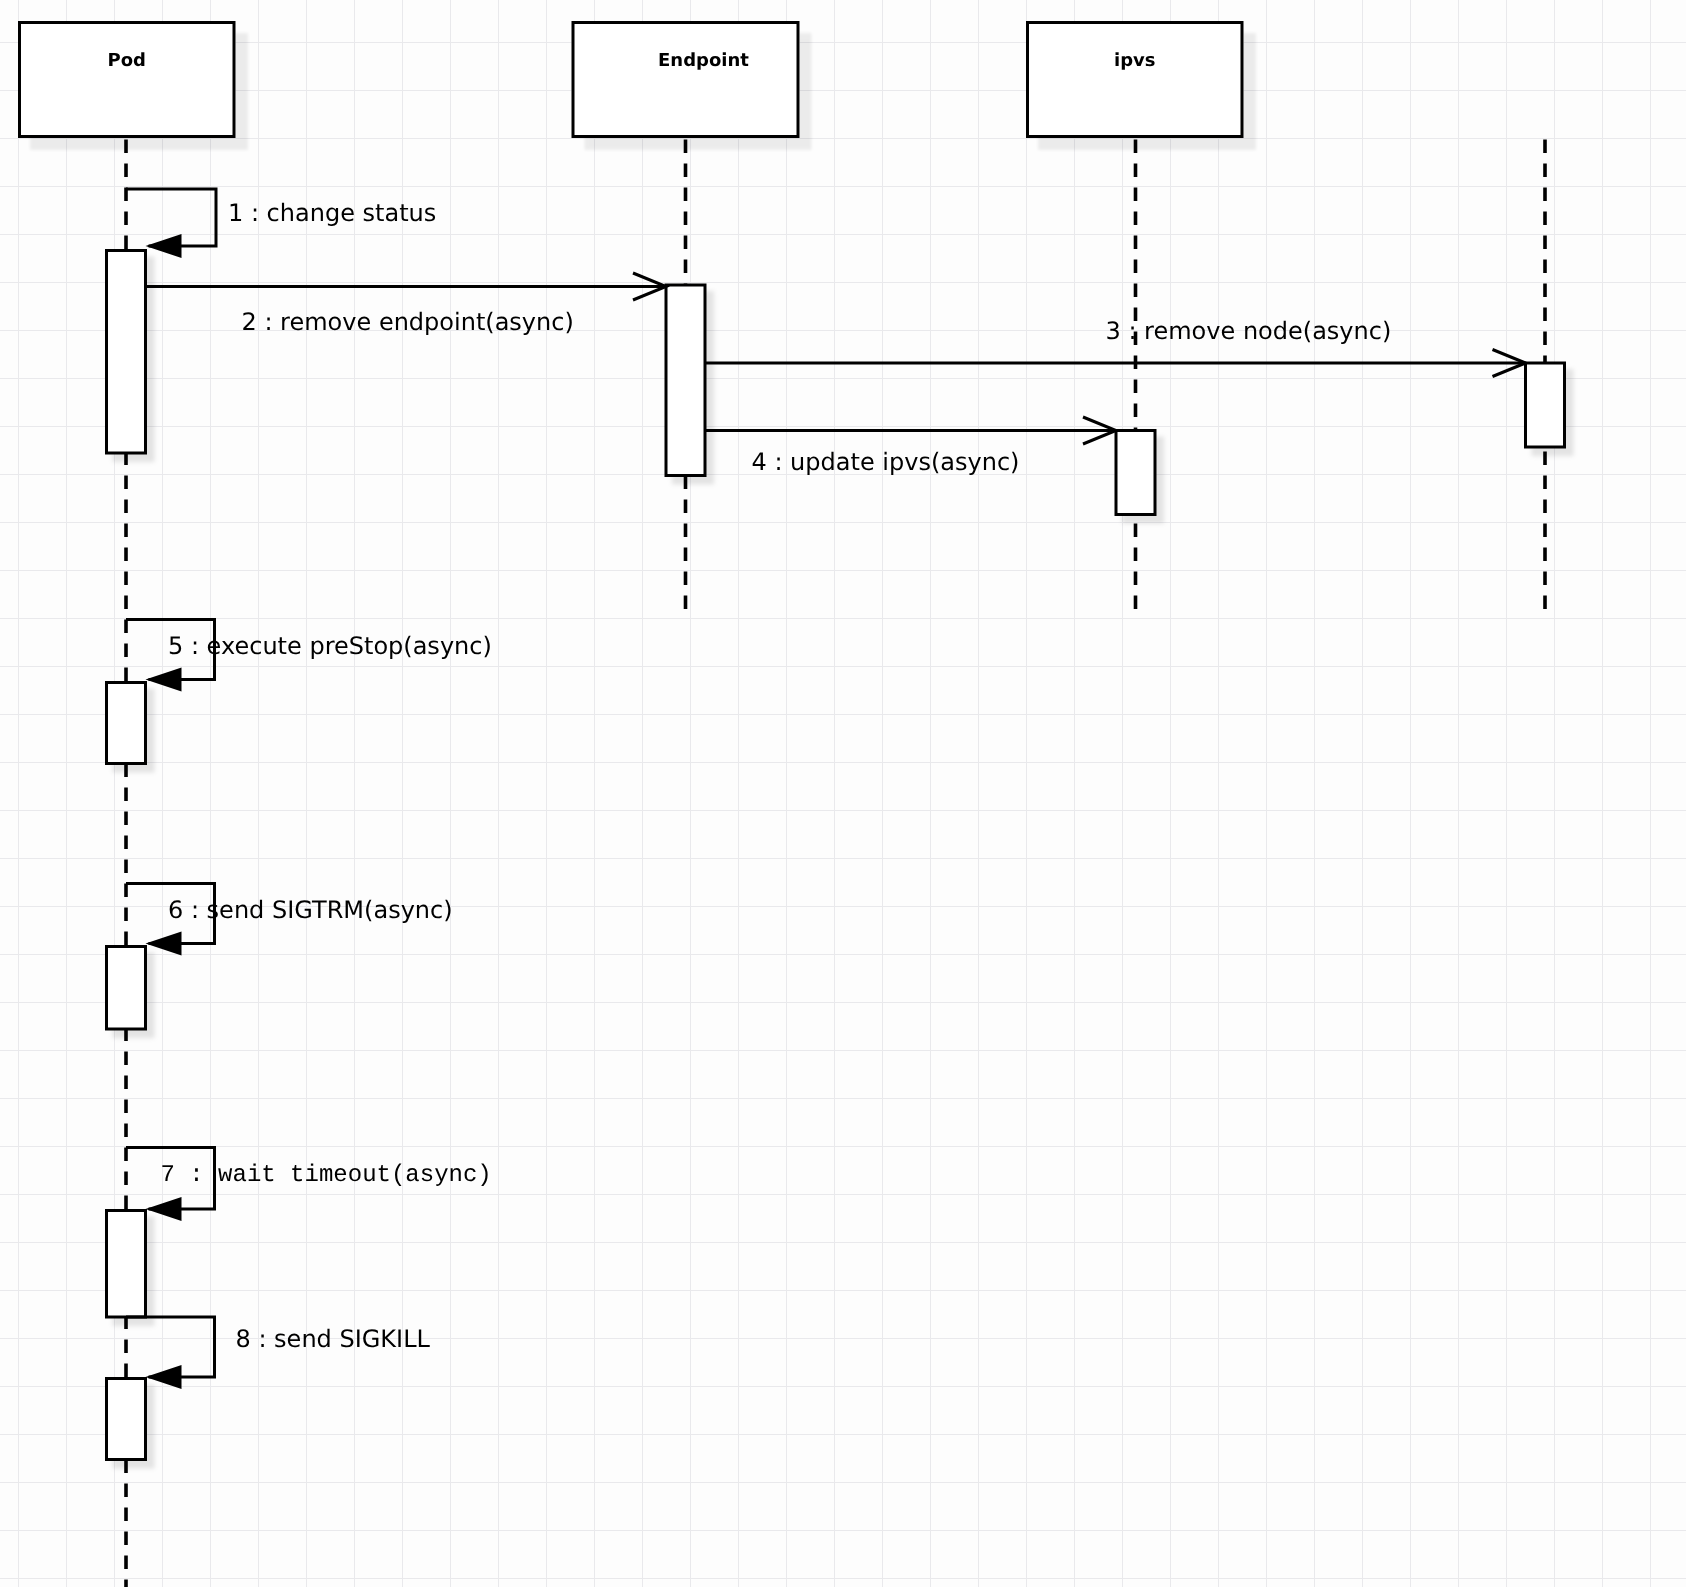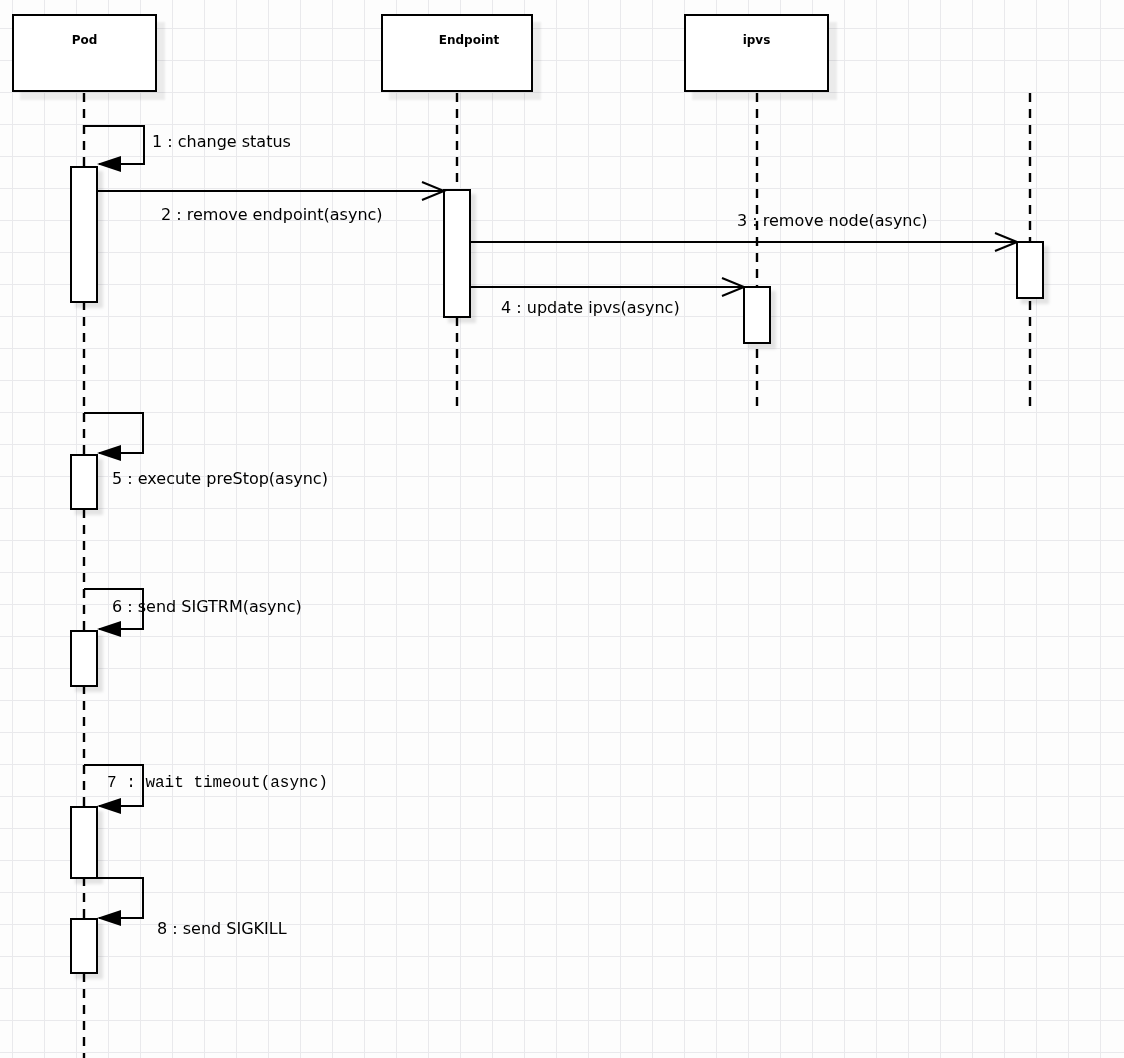--- a/index.html
+++ b/index.html
@@ -119,18 +119,18 @@
     <g>
       <path d="M84 878 H143 V918 H99" fill="none" stroke="#000" stroke-width="2"></path>
       <path d="M97 918 L121 910 L121 926 Z" fill="#000" stroke="none"></path>
     </g>
   </svg>
 
   <div class="msg-label" style="left:152px; top:129px;">1 : change status</div>
   <div class="msg-label" style="left:116px; top:202px;margin-left:45px;">2 : remove endpoint(async)</div>
   <div class="msg-label" style="left:737px; top:208px;">3 : remove node(async)</div>
   <div class="msg-label" style="left:478px; top:295px;margin-left:23px;">4 : update ipvs(async)</div>
-  <div class="msg-label" style="left:112px; top:418px;margin-top:48px;">5 : execute preStop(async)</div>
+  <div class="msg-label" style="left:112px; top:418px;">5 : execute preStop(async)</div>
   <div class="msg-label" style="left:112px; top:594px;">6 : send SIGTRM(async)</div>
   <div class="msg-label" style="left:107px; top:770px;font-family:Liberation Mono, monospace;">7 : wait timeout(async)</div>
-  <div class="msg-label" style="left:157px; top:916px;">8 : send SIGKILL</div>
+  <div class="msg-label" style="left:157px; top:880px;">8 : send SIGKILL</div>
 
 </div>
 
 </body></html>

